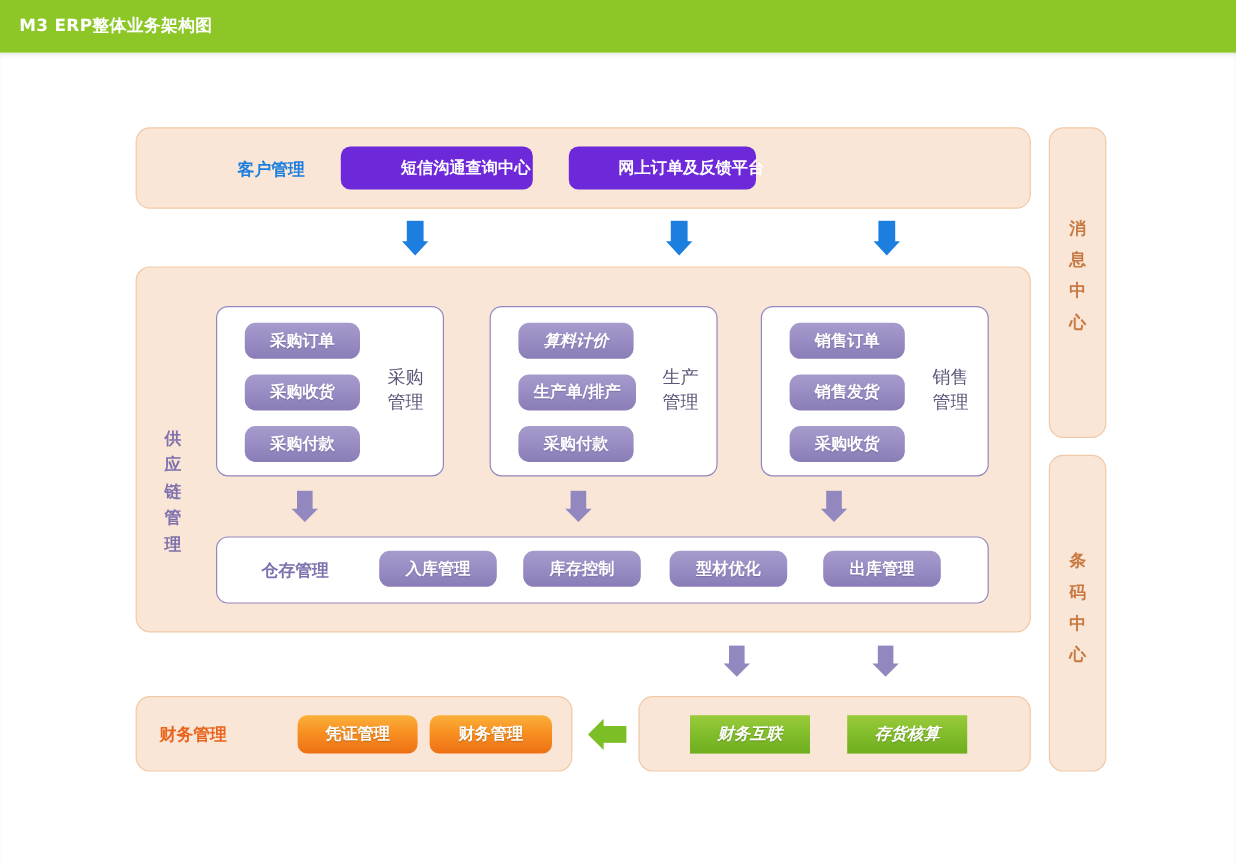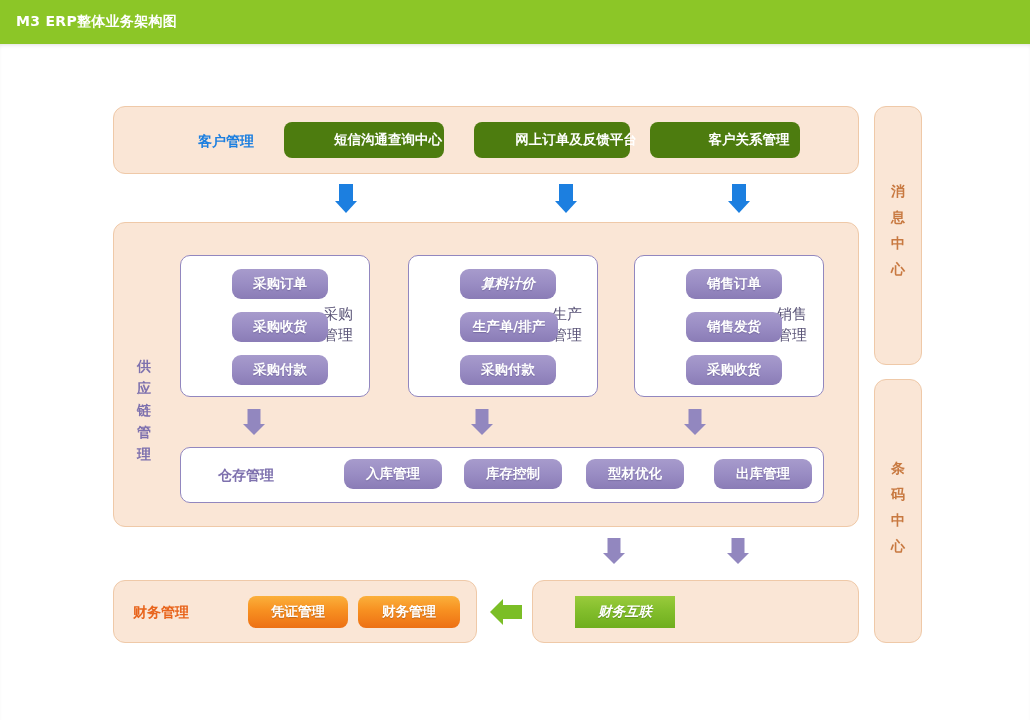--- a/index.html
+++ b/index.html
@@ -99,30 +99,29 @@
     justify-content: center;
     color: #ffffff;
     font-size: 13.5px;
     font-weight: bold;
     box-sizing: border-box;
     white-space: nowrap;
     border-radius: 7px;
     text-shadow: 0 1px 1px rgba(0,0,0,0.22);
   }
   .btn-blue {
-    background: #4d7c0f;
+    background: #6d28d9;
     border-radius: 8px;
     text-shadow: none;
     padding-left: 48px;
   }
   .btn-purple {
     background: linear-gradient(180deg, #A79BCC 0%, #9A8DC4 48%, #8A7CB6 100%);
     border-radius: 9px;
     text-shadow: 0 1px 1px rgba(70,60,110,0.35);
-    margin-left: 28px;
   }
   .btn-orange {
     background: linear-gradient(180deg, #FBB03B 0%, #F79021 45%, #ED7014 100%);
     border-radius: 8px;
   }
   .btn-green {
     background: linear-gradient(180deg, #9ACB3C 0%, #83BE2C 45%, #6FAE1E 100%);
     border-radius: 0;
     font-style: italic;
   }
@@ -171,21 +170,20 @@
   </div>
 
   <div class="canvas"></div>
 
   <div class="peach-panel" style="left:113px; top:106px; width:746px; height:68px;">
   </div>
   <div class="grp-label label-blue" style="left:166px; top:133px;margin-left:32px;">客户管理</div>
 
   <div class="btn btn-blue" style="left:284px; top:122px; width:160px; height:36px;">短信沟通查询中心</div>
   <div class="btn btn-blue" style="left:474px; top:122px; width:156px; height:36px;">网上订单及反馈平台</div>
-  <div class="btn btn-blue" style="left:650px; top:122px; width:150px; height:36px;">客户关系管理</div>
 
   <div class="arrow-down" style="left:346px; top:184px; width:0; height:29px;">
     <div class="stem" style="top:0; width:14px; height:18px; background:#1C7FE0;"></div>
     <div class="head" style="top:17px; border-top:12px solid #1C7FE0;"></div>
   </div>
   <div class="arrow-down" style="left:566px; top:184px; width:0; height:29px;">
     <div class="stem" style="top:0; width:14px; height:18px; background:#1C7FE0;"></div>
     <div class="head" style="top:17px; border-top:12px solid #1C7FE0;"></div>
   </div>
   <div class="arrow-down" style="left:739px; top:184px; width:0; height:29px;">
@@ -264,20 +262,21 @@
   <div class="btn btn-orange" style="left:228px; top:596px; width:100px; height:32px;margin-left:20px;">凭证管理</div>
   <div class="btn btn-orange" style="left:358px; top:596px; width:102px; height:32px;">财务管理</div>
 
   <div class="arrow-left" style="left:490px; top:598px; width:32px; height:28px;">
     <div class="stem" style="width:20px; height:14px; background:#7BBE26;"></div>
     <div class="head" style="border-right:13px solid #7BBE26;"></div>
   </div>
 
   <div class="peach-panel" style="left:532px; top:580px; width:327px; height:63px;"></div>
   <div class="btn btn-green" style="left:575px; top:596px; width:100px; height:32px;">财务互联</div>
+  <div class="btn btn-green" style="left:706px; top:596px; width:100px; height:32px;">存货核算</div>
 
   <div class="peach-panel" style="left:874px; top:106px; width:48px; height:259px;"></div>
   <div class="side-label" style="left:889px; top:178px;">
     <span>消</span>
     <span>息</span>
     <span>中</span>
     <span>心</span>
   </div>
 
   <div class="peach-panel" style="left:874px; top:379px; width:48px; height:264px;"></div>

